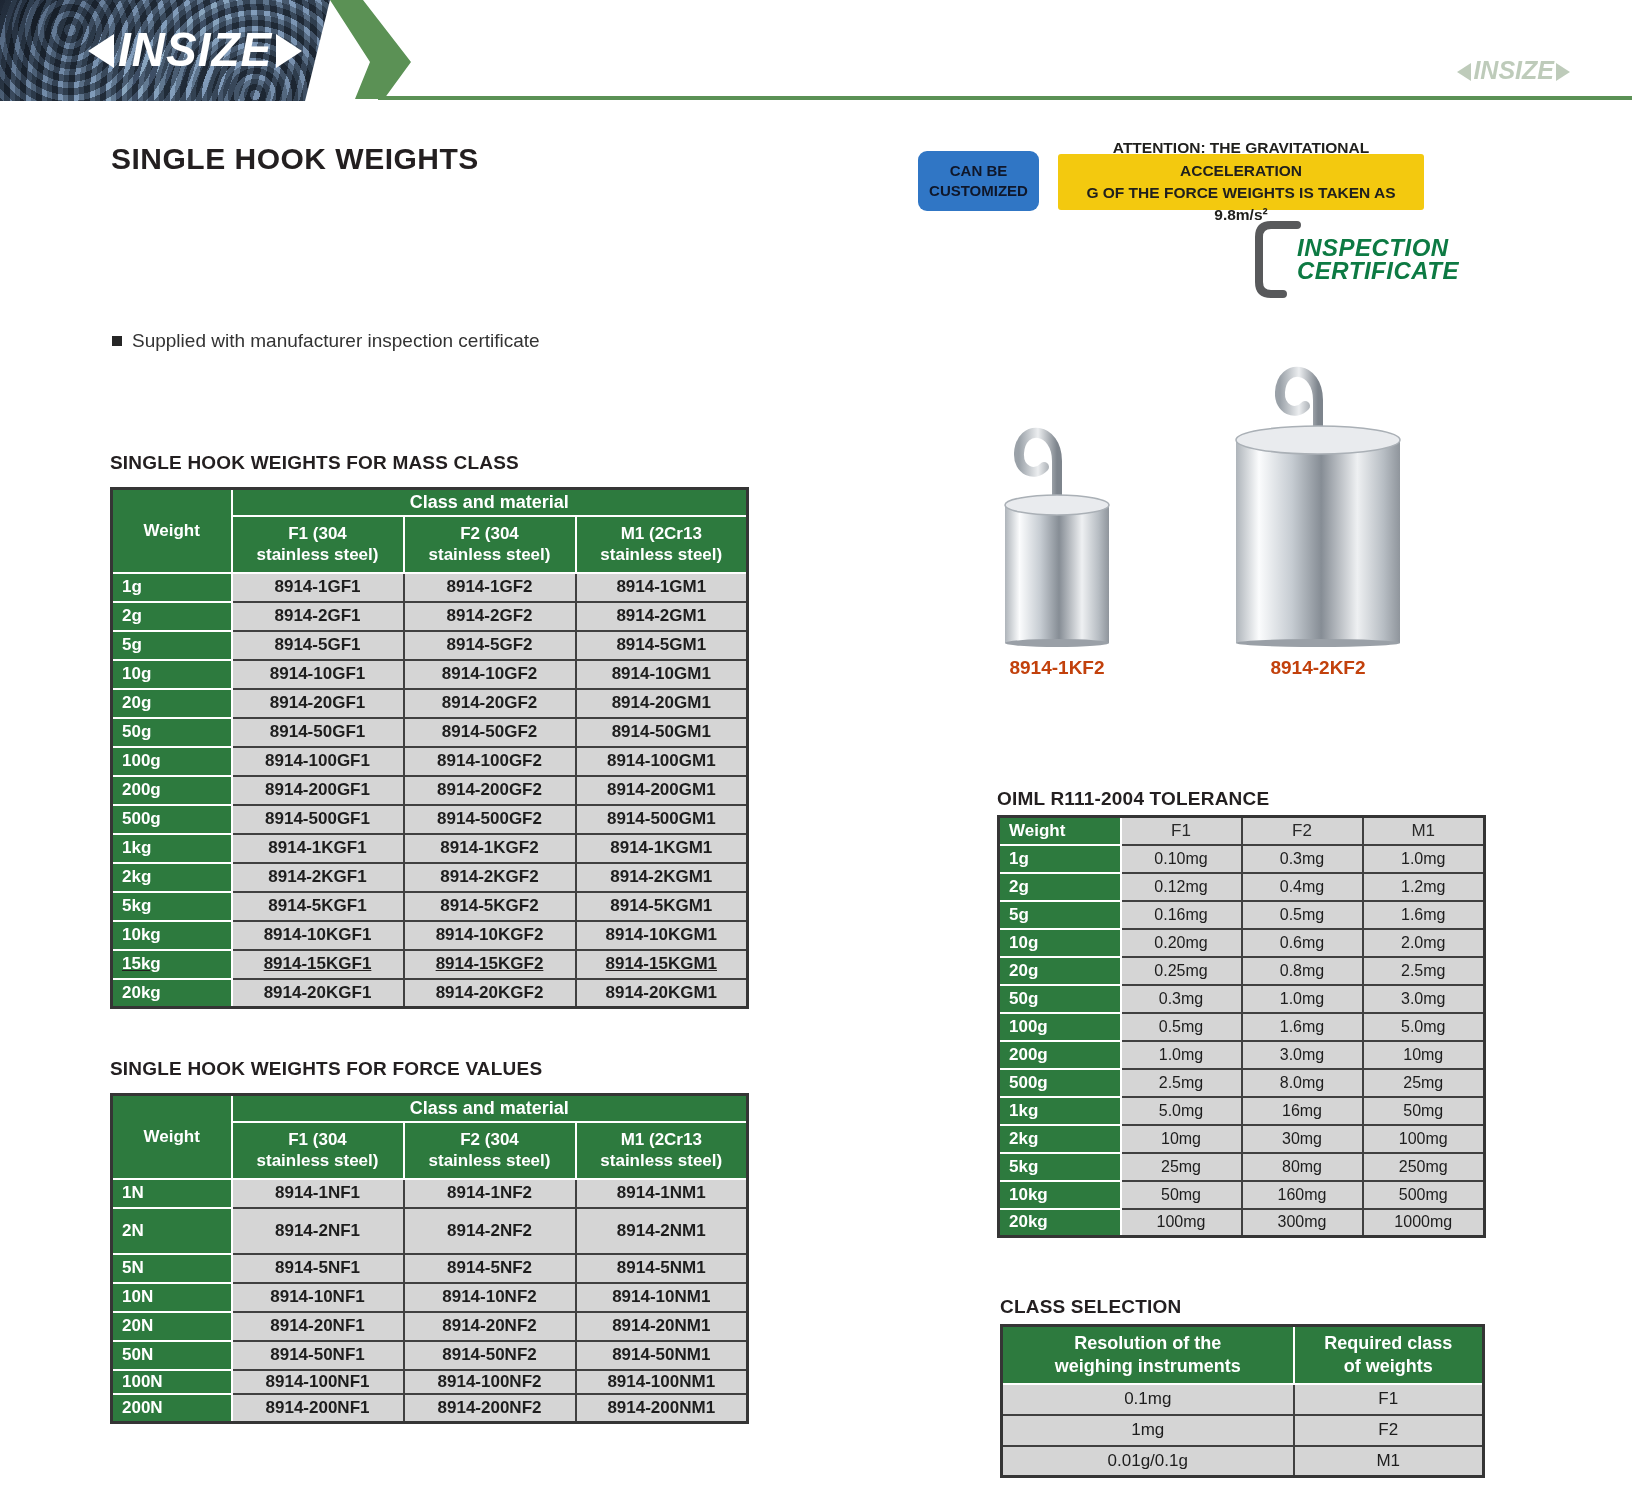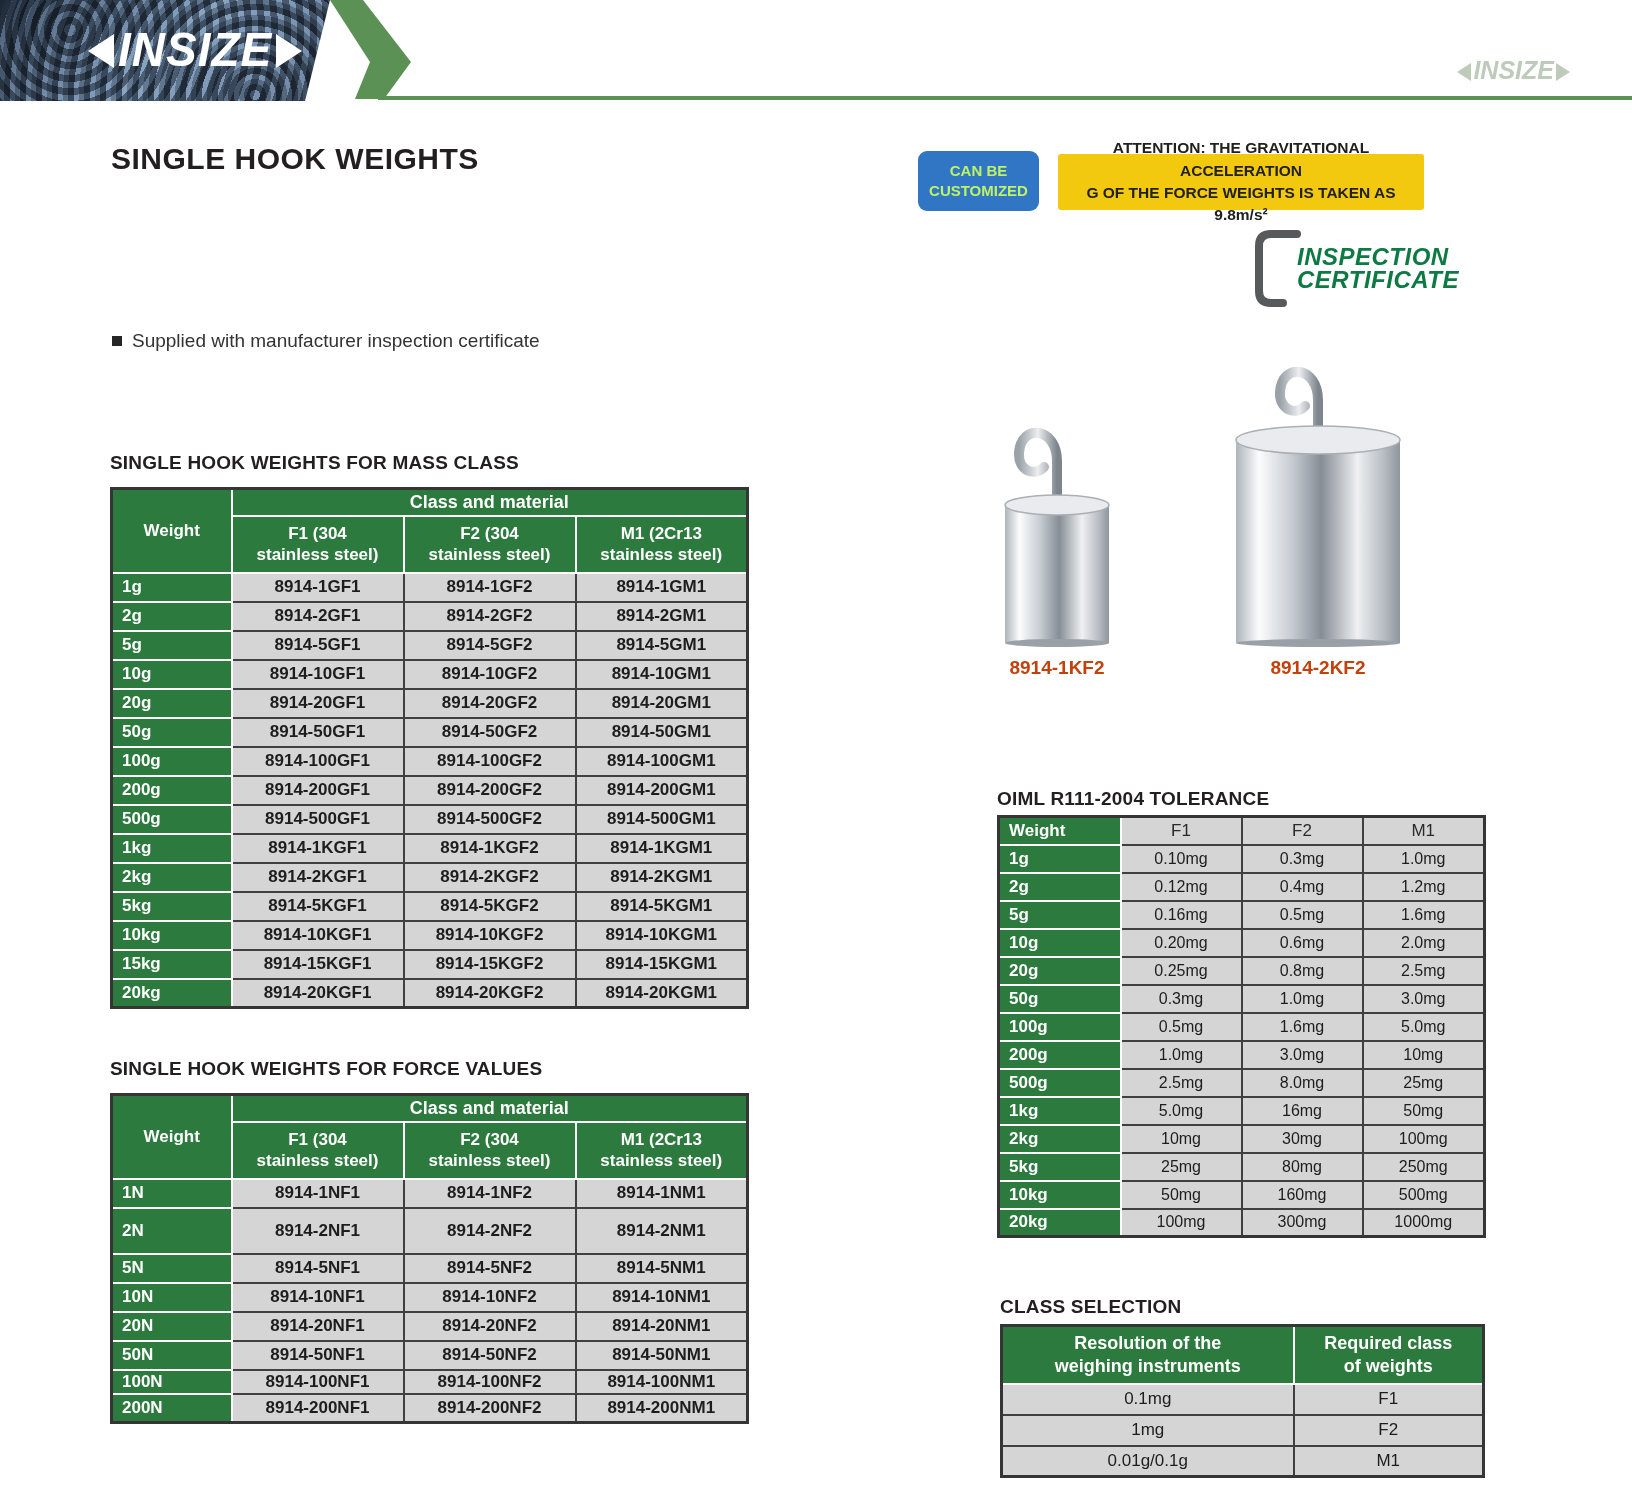--- a/index.html
+++ b/index.html
@@ -32,29 +32,29 @@
   .hdr-line{position:absolute;left:378px;top:96px;width:1254px;height:4px;background:#5b9155;}
   .watermark{position:absolute;right:62px;top:58px;display:flex;align-items:center;gap:1px;opacity:.85;}
   .watermark .tri-l{border-width:9px 14px 9px 0;border-color:transparent #b3c3af transparent transparent;}
   .watermark .tri-r{border-width:9px 0 9px 14px;border-color:transparent transparent transparent #b3c3af;}
   .watermark .brand{color:#b3c3af;font-size:25px;font-weight:bold;font-style:italic;line-height:1;margin:0 1px 2px 1px;}
   
   .page-title{position:absolute;left:111px;top:142px;font-size:30px;font-weight:bold;color:#231f20;letter-spacing:.5px;}
   .badge-blue{
     position:absolute;left:918px;top:151px;width:121px;height:60px;background:#3076c5;border-radius:9px;
     display:flex;flex-direction:column;align-items:center;justify-content:center;
-    color:#bef264;font-weight:bold;font-size:15px;line-height:1.35;text-align:center;
+    color:#0f172a;font-weight:bold;font-size:15px;line-height:1.35;text-align:center;
   }
   .badge-yellow{
     position:absolute;left:1058px;top:154px;width:366px;height:56px;background:#f3c90f;border-radius:3px;
     display:flex;flex-direction:column;align-items:center;justify-content:center;
     color:#20201d;font-weight:bold;font-size:15.5px;line-height:1.45;text-align:center;
   }
   
-  .cert{position:absolute;left:1253px;top:229px;display:flex;align-items:center;}
+  .cert{position:absolute;left:1253px;top:220px;display:flex;align-items:center;}
   .cert svg{display:block;}
   .cert-text{margin-left:-14px;color:#0d7a43;font-style:italic;font-weight:bold;font-size:24px;line-height:.95;letter-spacing:.5px;}
   
   .bullet-row{position:absolute;left:112px;top:330px;display:flex;align-items:flex-start;}
   .bullet-sq{width:10px;height:10px;background:#262626;margin:6px 10px 0 0;flex:none;}
   .bullet-text{font-size:19px;color:#333;}
   
   .figure{position:absolute;text-align:center;}
   .fig1{left:952px;top:365px;width:210px;}
   .fig2{left:1218px;top:360px;width:200px;}
@@ -267,21 +267,21 @@
           <td class="part">8914-5KGF1</td>
           <td class="part">8914-5KGF2</td>
           <td class="part">8914-5KGM1</td>
         </tr>
         <tr style="height: 29px;">
           <th class="gcell">10kg</th>
           <td class="part">8914-10KGF1</td>
           <td class="part">8914-10KGF2</td>
           <td class="part">8914-10KGM1</td>
         </tr>
-        <tr style="height: 29px;">
+        <tr style="height: 29px; text-decoration: underline;">
           <th class="gcell">15kg</th>
           <td class="part">8914-15KGF1</td>
           <td class="part">8914-15KGF2</td>
           <td class="part">8914-15KGM1</td>
         </tr>
         <tr style="height: 29px;">
           <th class="gcell">20kg</th>
           <td class="part">8914-20KGF1</td>
           <td class="part">8914-20KGF2</td>
           <td class="part">8914-20KGM1</td>

